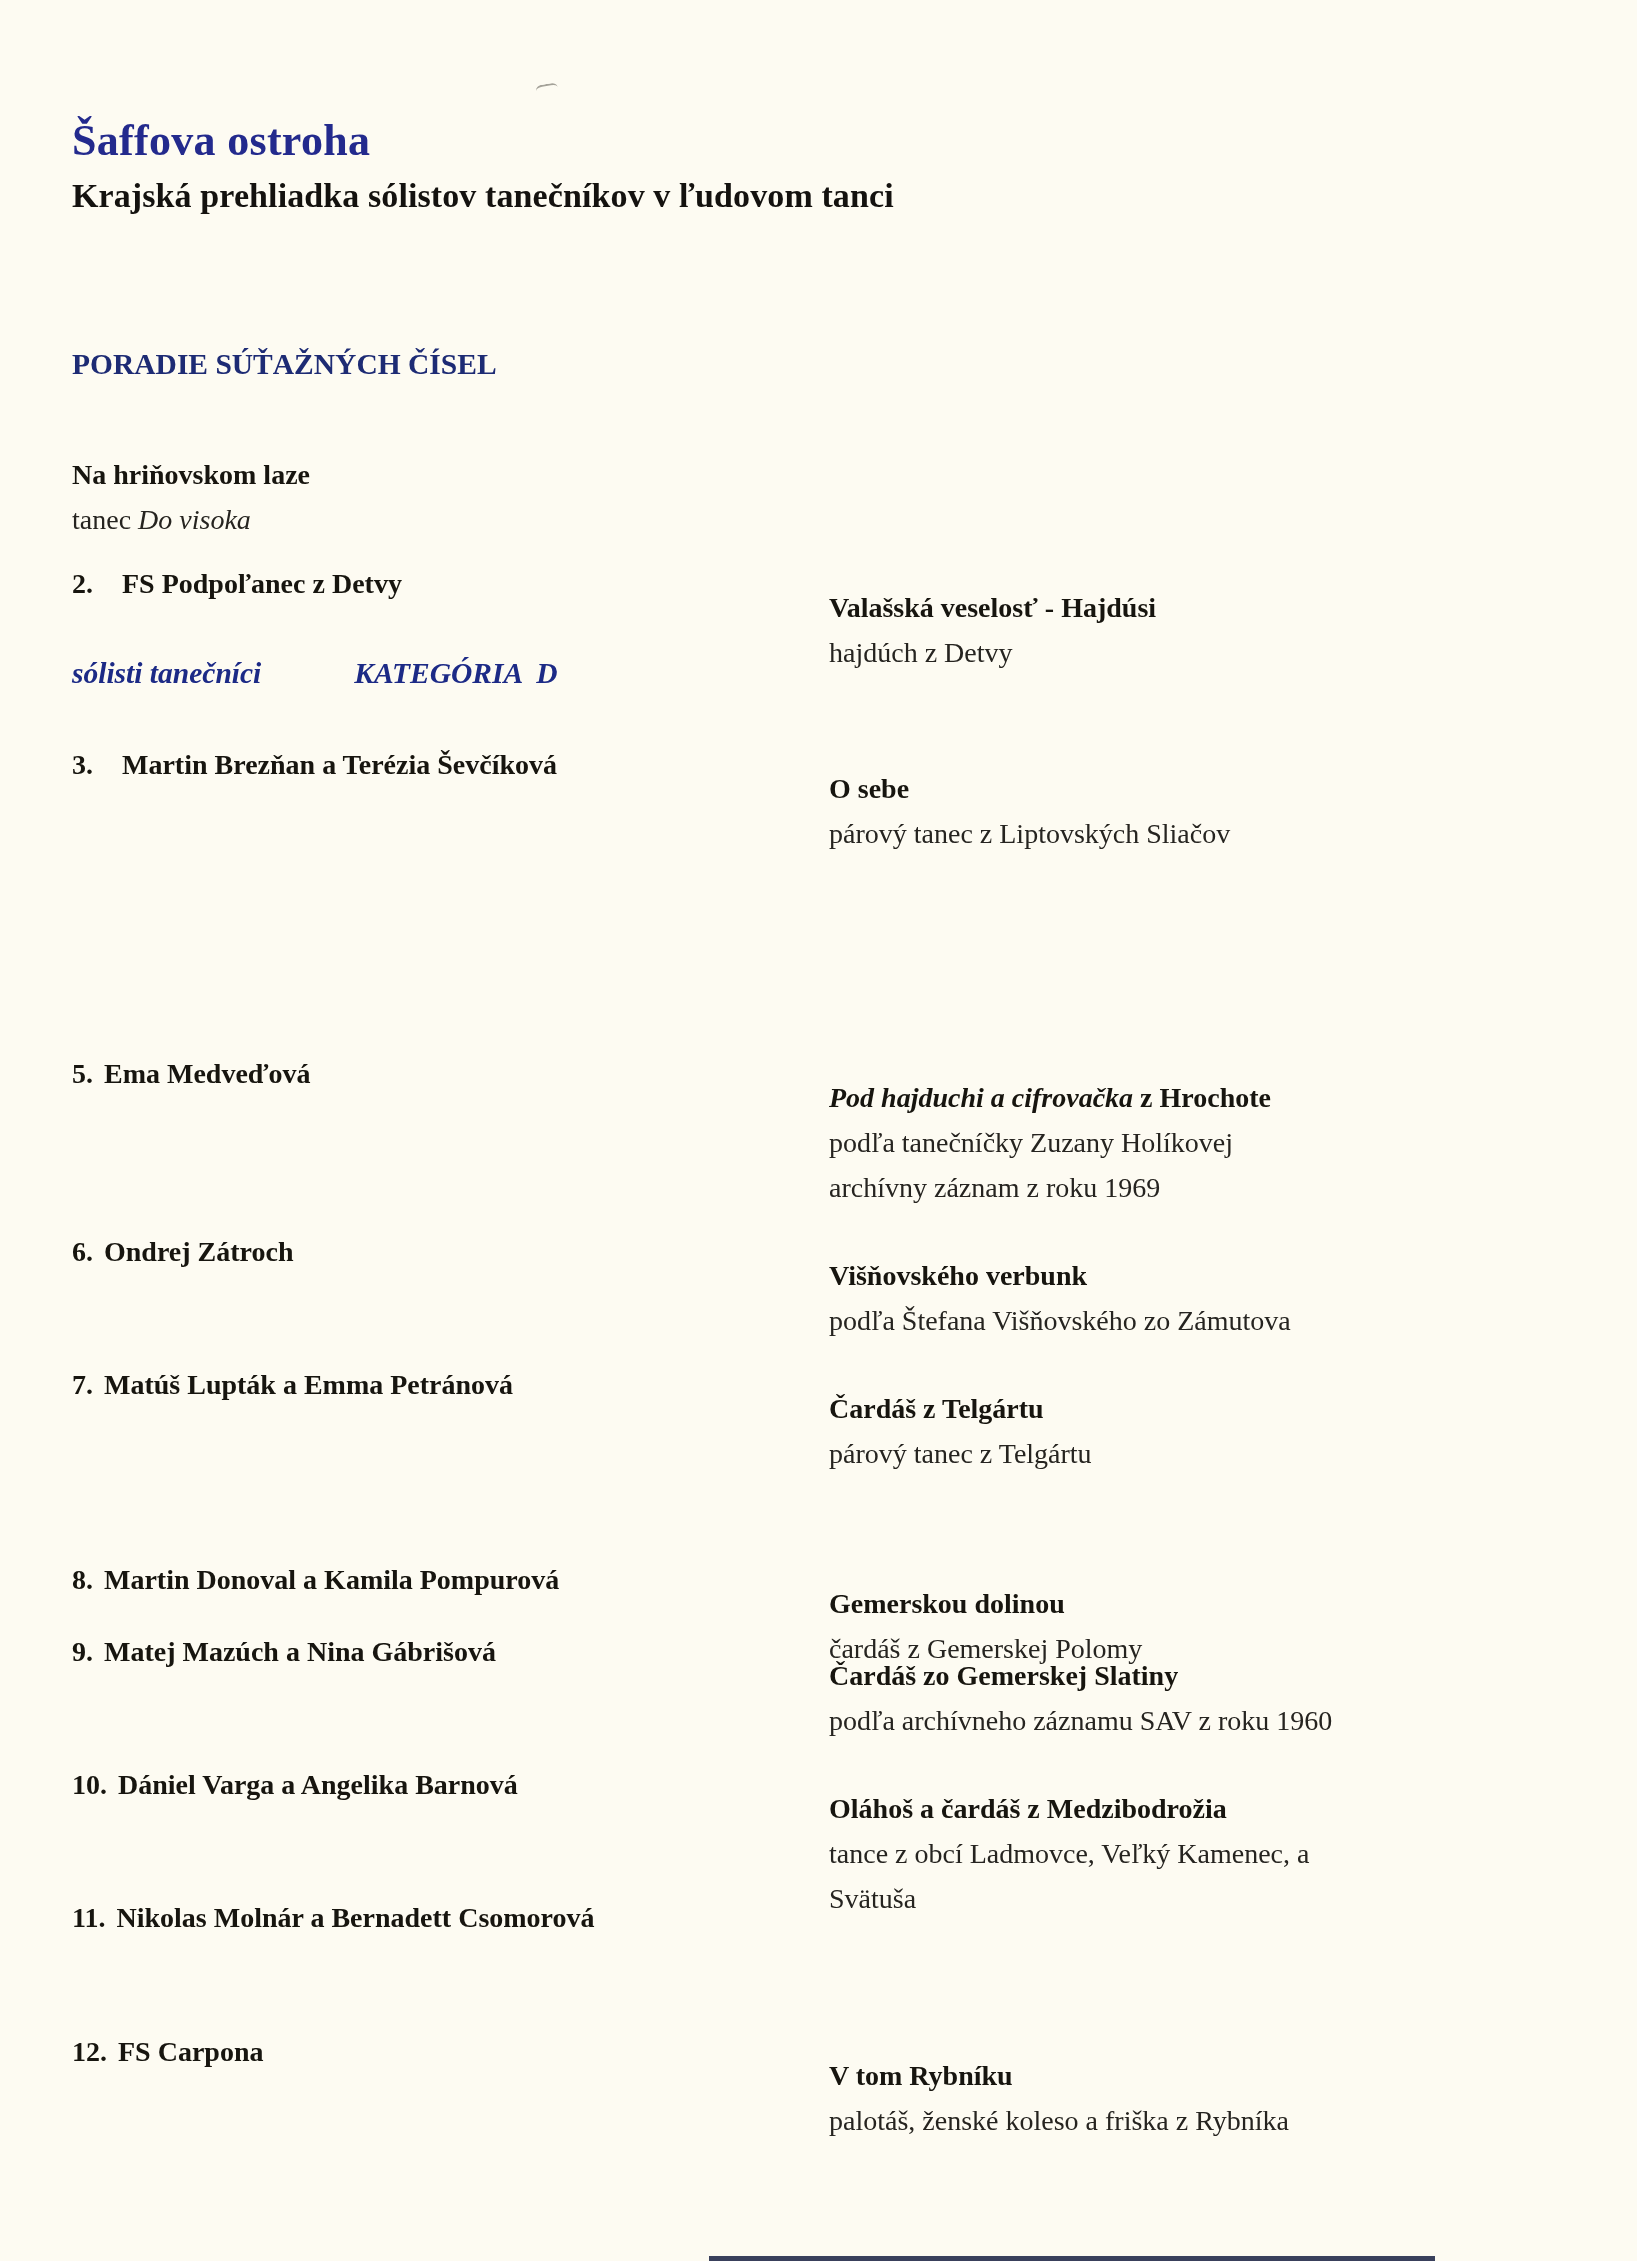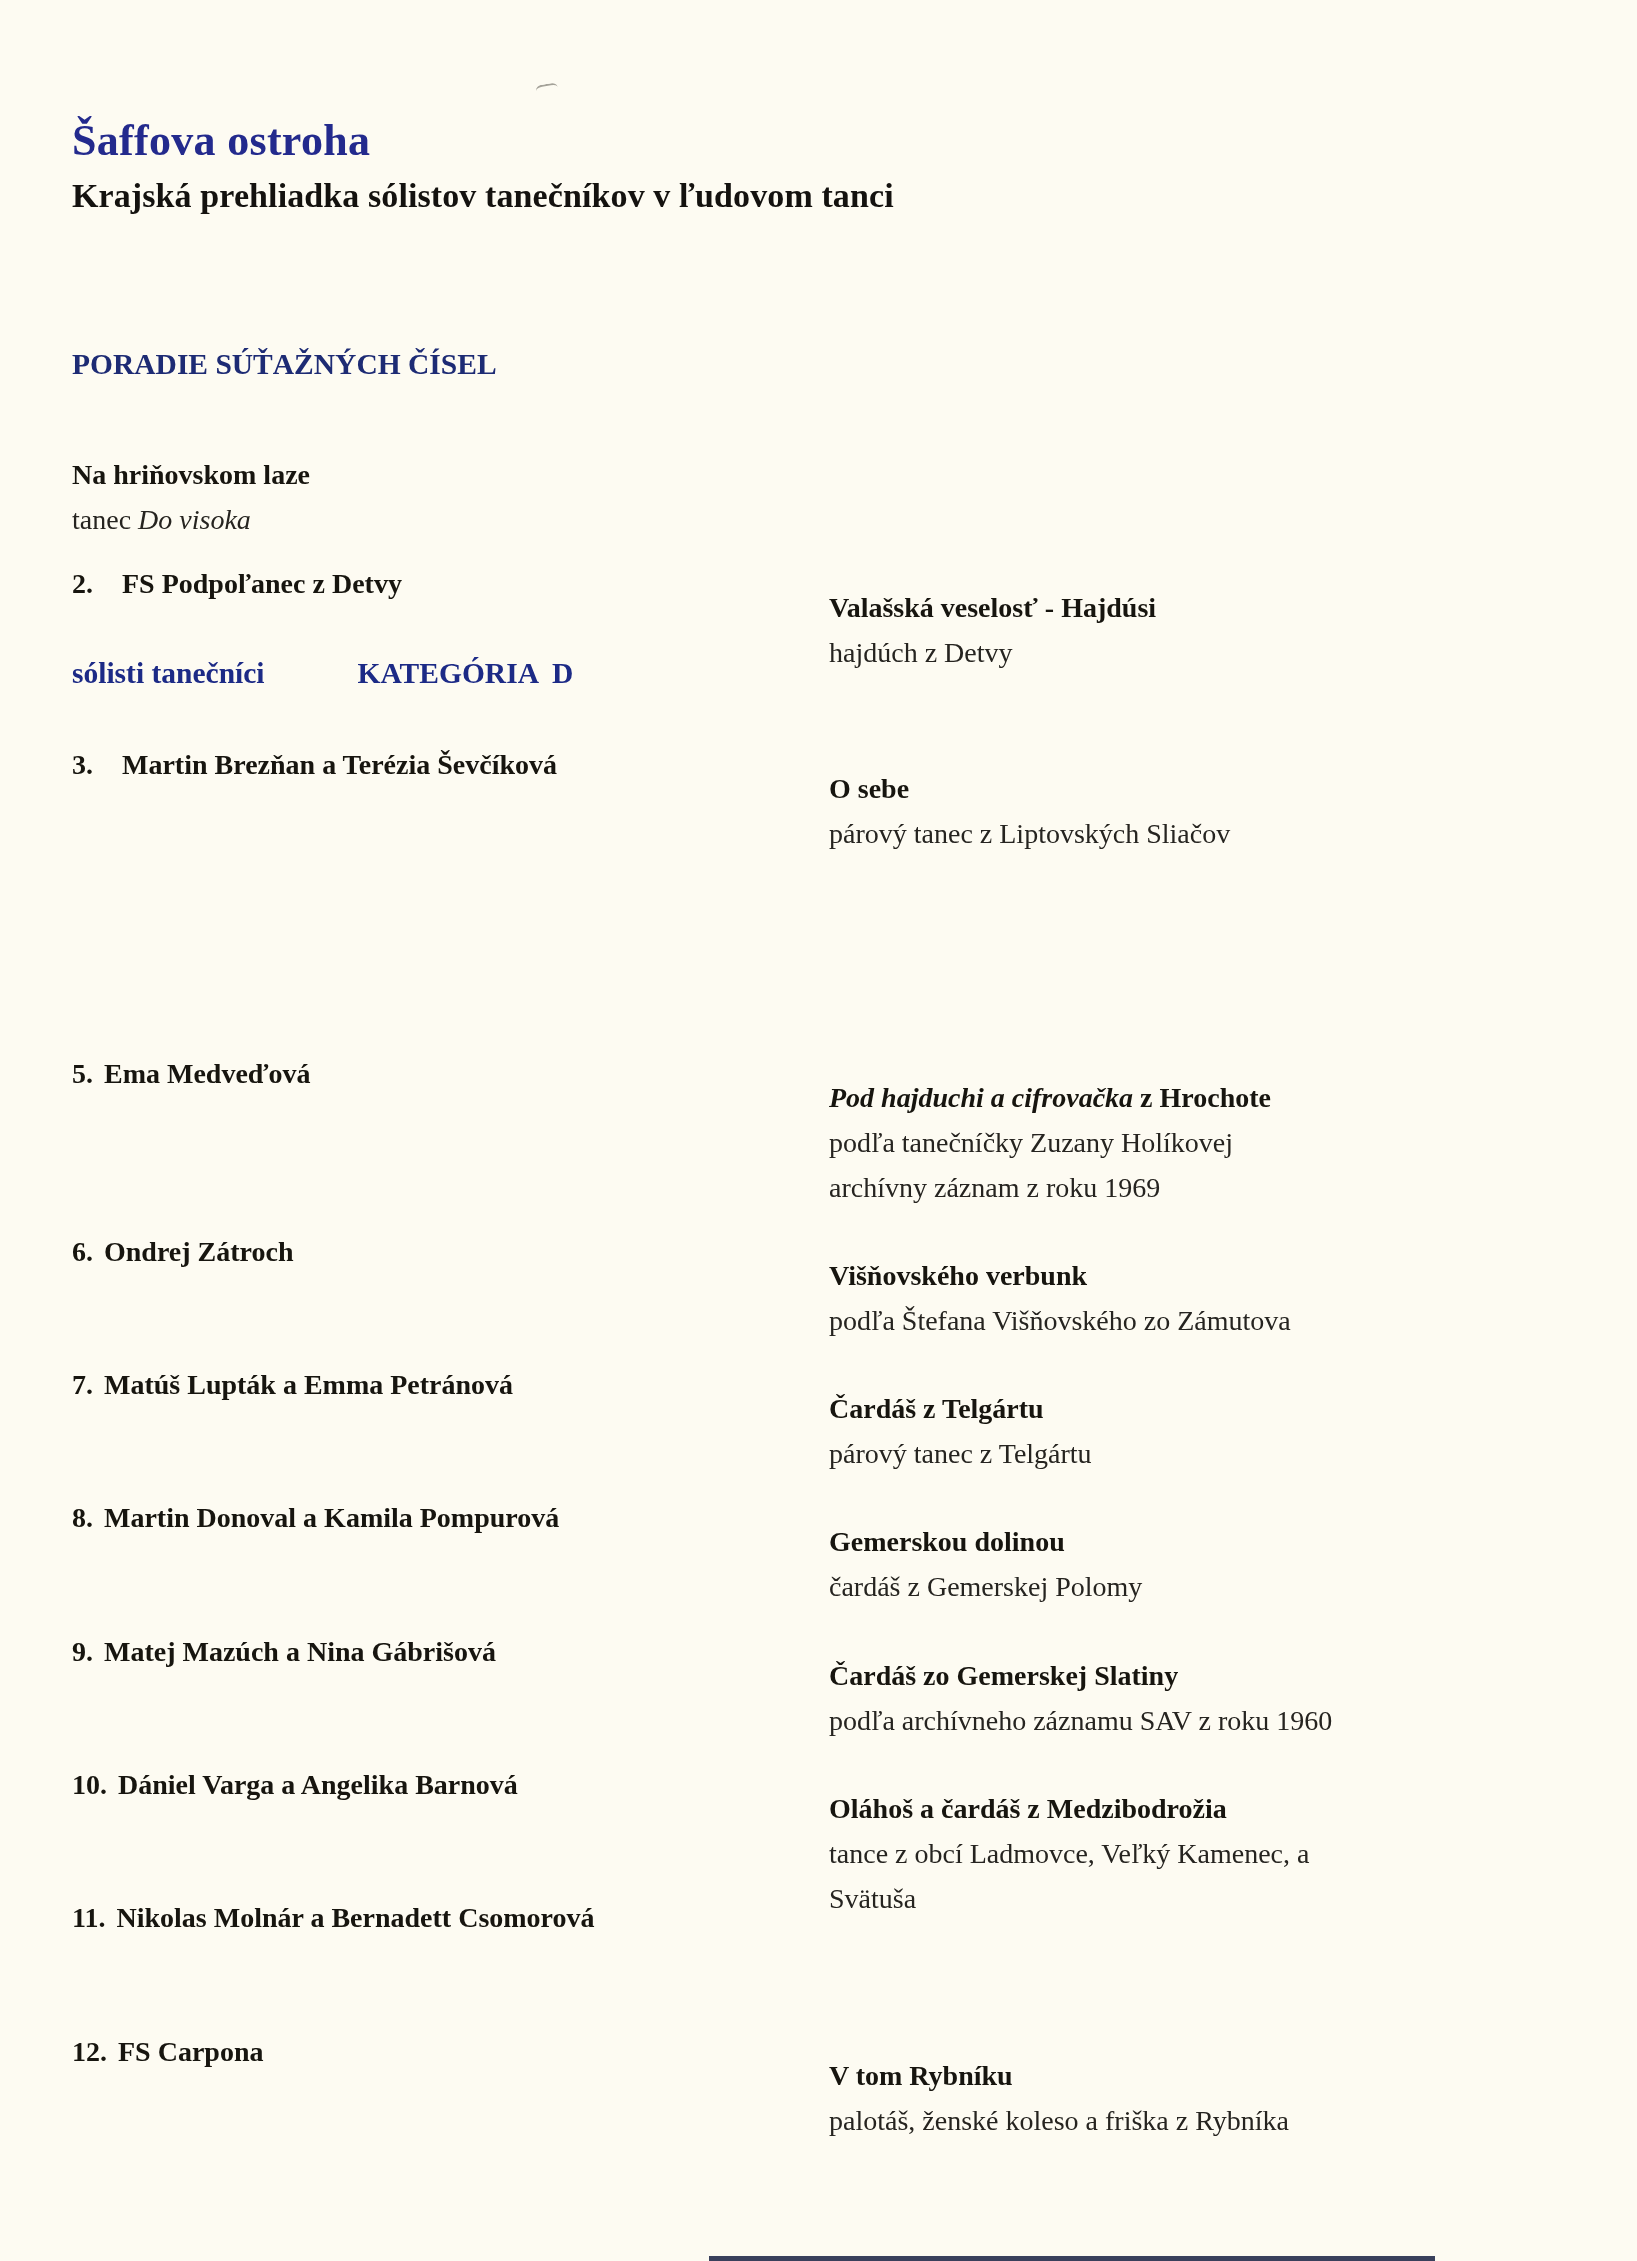--- a/index.html
+++ b/index.html
@@ -21,21 +21,21 @@
     margin:8.2px 0 0 0;font-size:34px;line-height:42px;font-weight:700;
     color:#14120f;letter-spacing:0.1px;
   }
   .list-heading{
     position:absolute;left:72px;top:345px;
     font-size:29.5px;line-height:38px;font-weight:700;color:#1d2b74;
   }
   .section-row{
     position:absolute;left:72px;top:653px;
     display:flex;align-items:baseline;
-    font-size:29.5px;line-height:41px;font-weight:700;color:#1c2a86;
+    font-size:29.5px;line-height:41px;font-weight:700;color:#1c2a86;font-style:italic;
   }
   .section-cat{margin-left:93px;white-space:pre-wrap;}
   .entry{
     position:absolute;left:72px;right:34px;
     display:flex;align-items:flex-start;
     font-size:28px;line-height:45px;
   }
   .left{flex:0 0 757px;font-weight:700;color:#17150f;}
   .num{font-weight:700;}
   .num.wide{display:inline-block;min-width:50px;}
@@ -129,21 +129,21 @@
   <div class="entry" style="top:1362px">
     <div class="left">
       <span class="num norm">7.</span><span>Matúš Lupták a Emma Petránová</span>
     </div>
     <div class="right">
       <div class="dtitle">Čardáš z Telgártu</div>
       <div class="dline">párový tanec z Telgártu</div>
     </div>
   </div>
 
-  <div class="entry" style="top:1495px">
+  <div class="entry" style="top:1557px">
     <div class="left">
       <span class="num norm">8.</span><span>Martin Donoval a Kamila Pompurová</span>
     </div>
     <div class="right">
       <div class="dtitle">Gemerskou dolinou</div>
       <div class="dline">čardáš z Gemerskej Polomy</div>
     </div>
   </div>
 
   <div class="entry" style="top:1629px">

